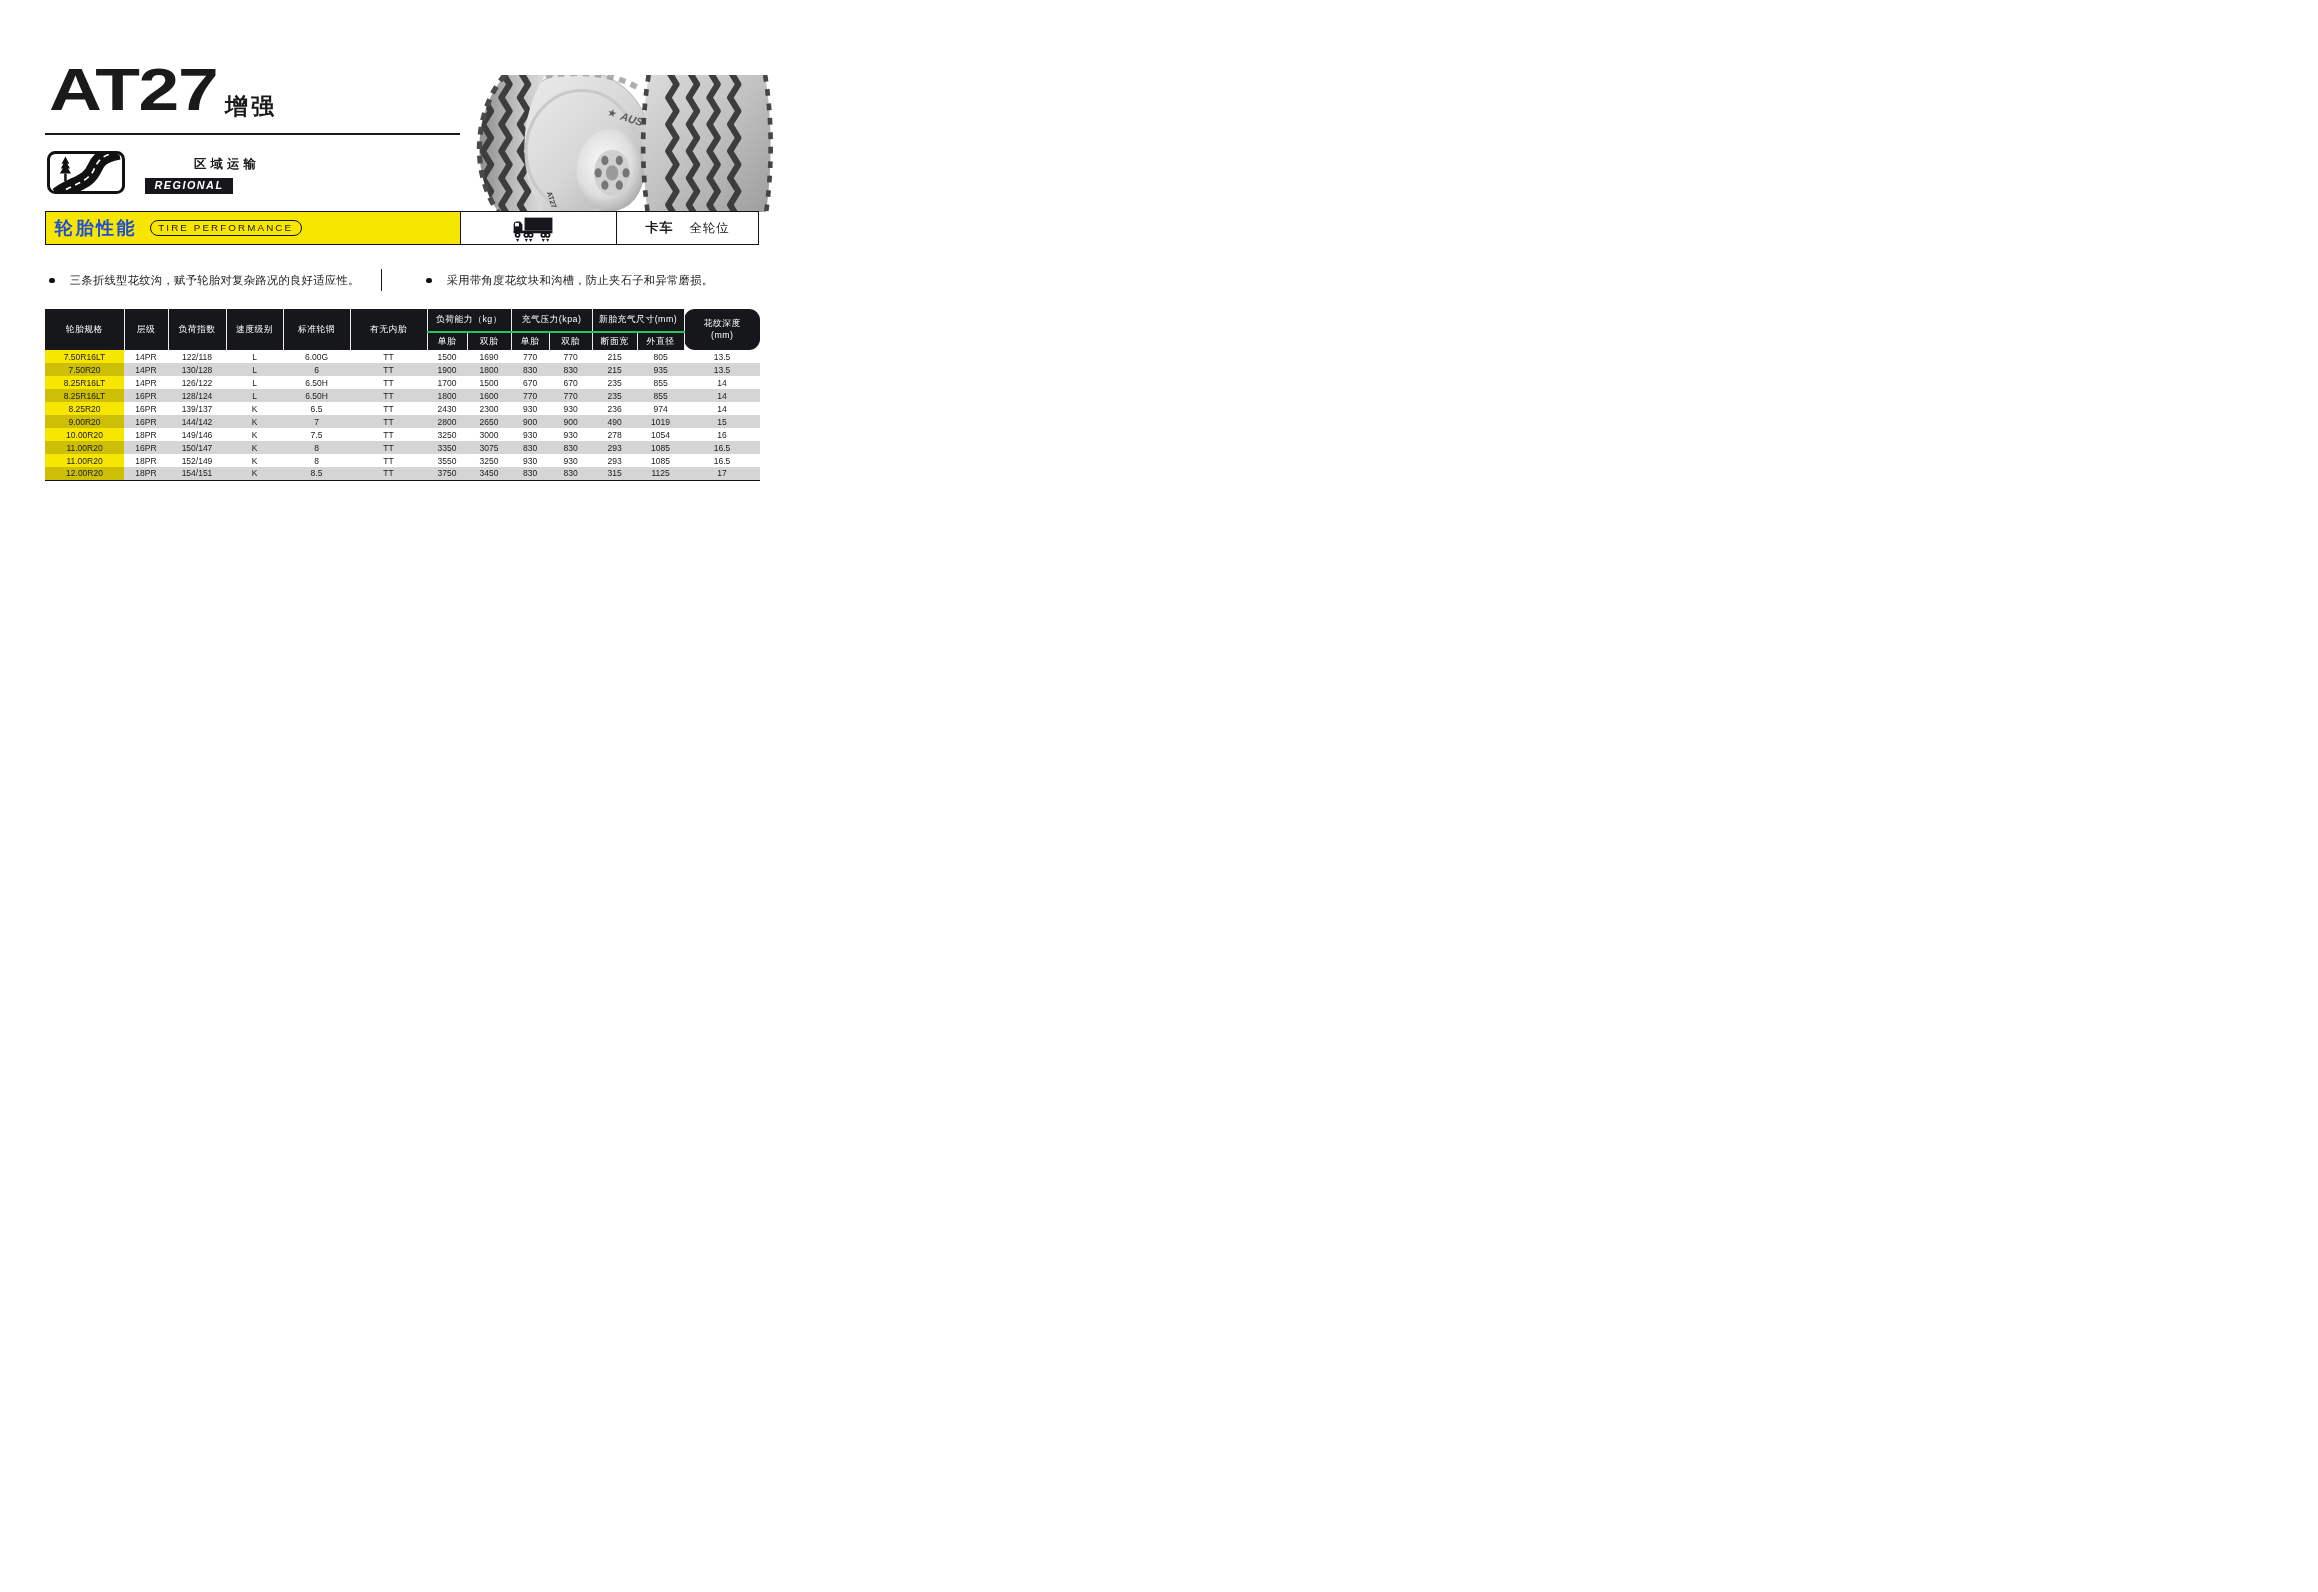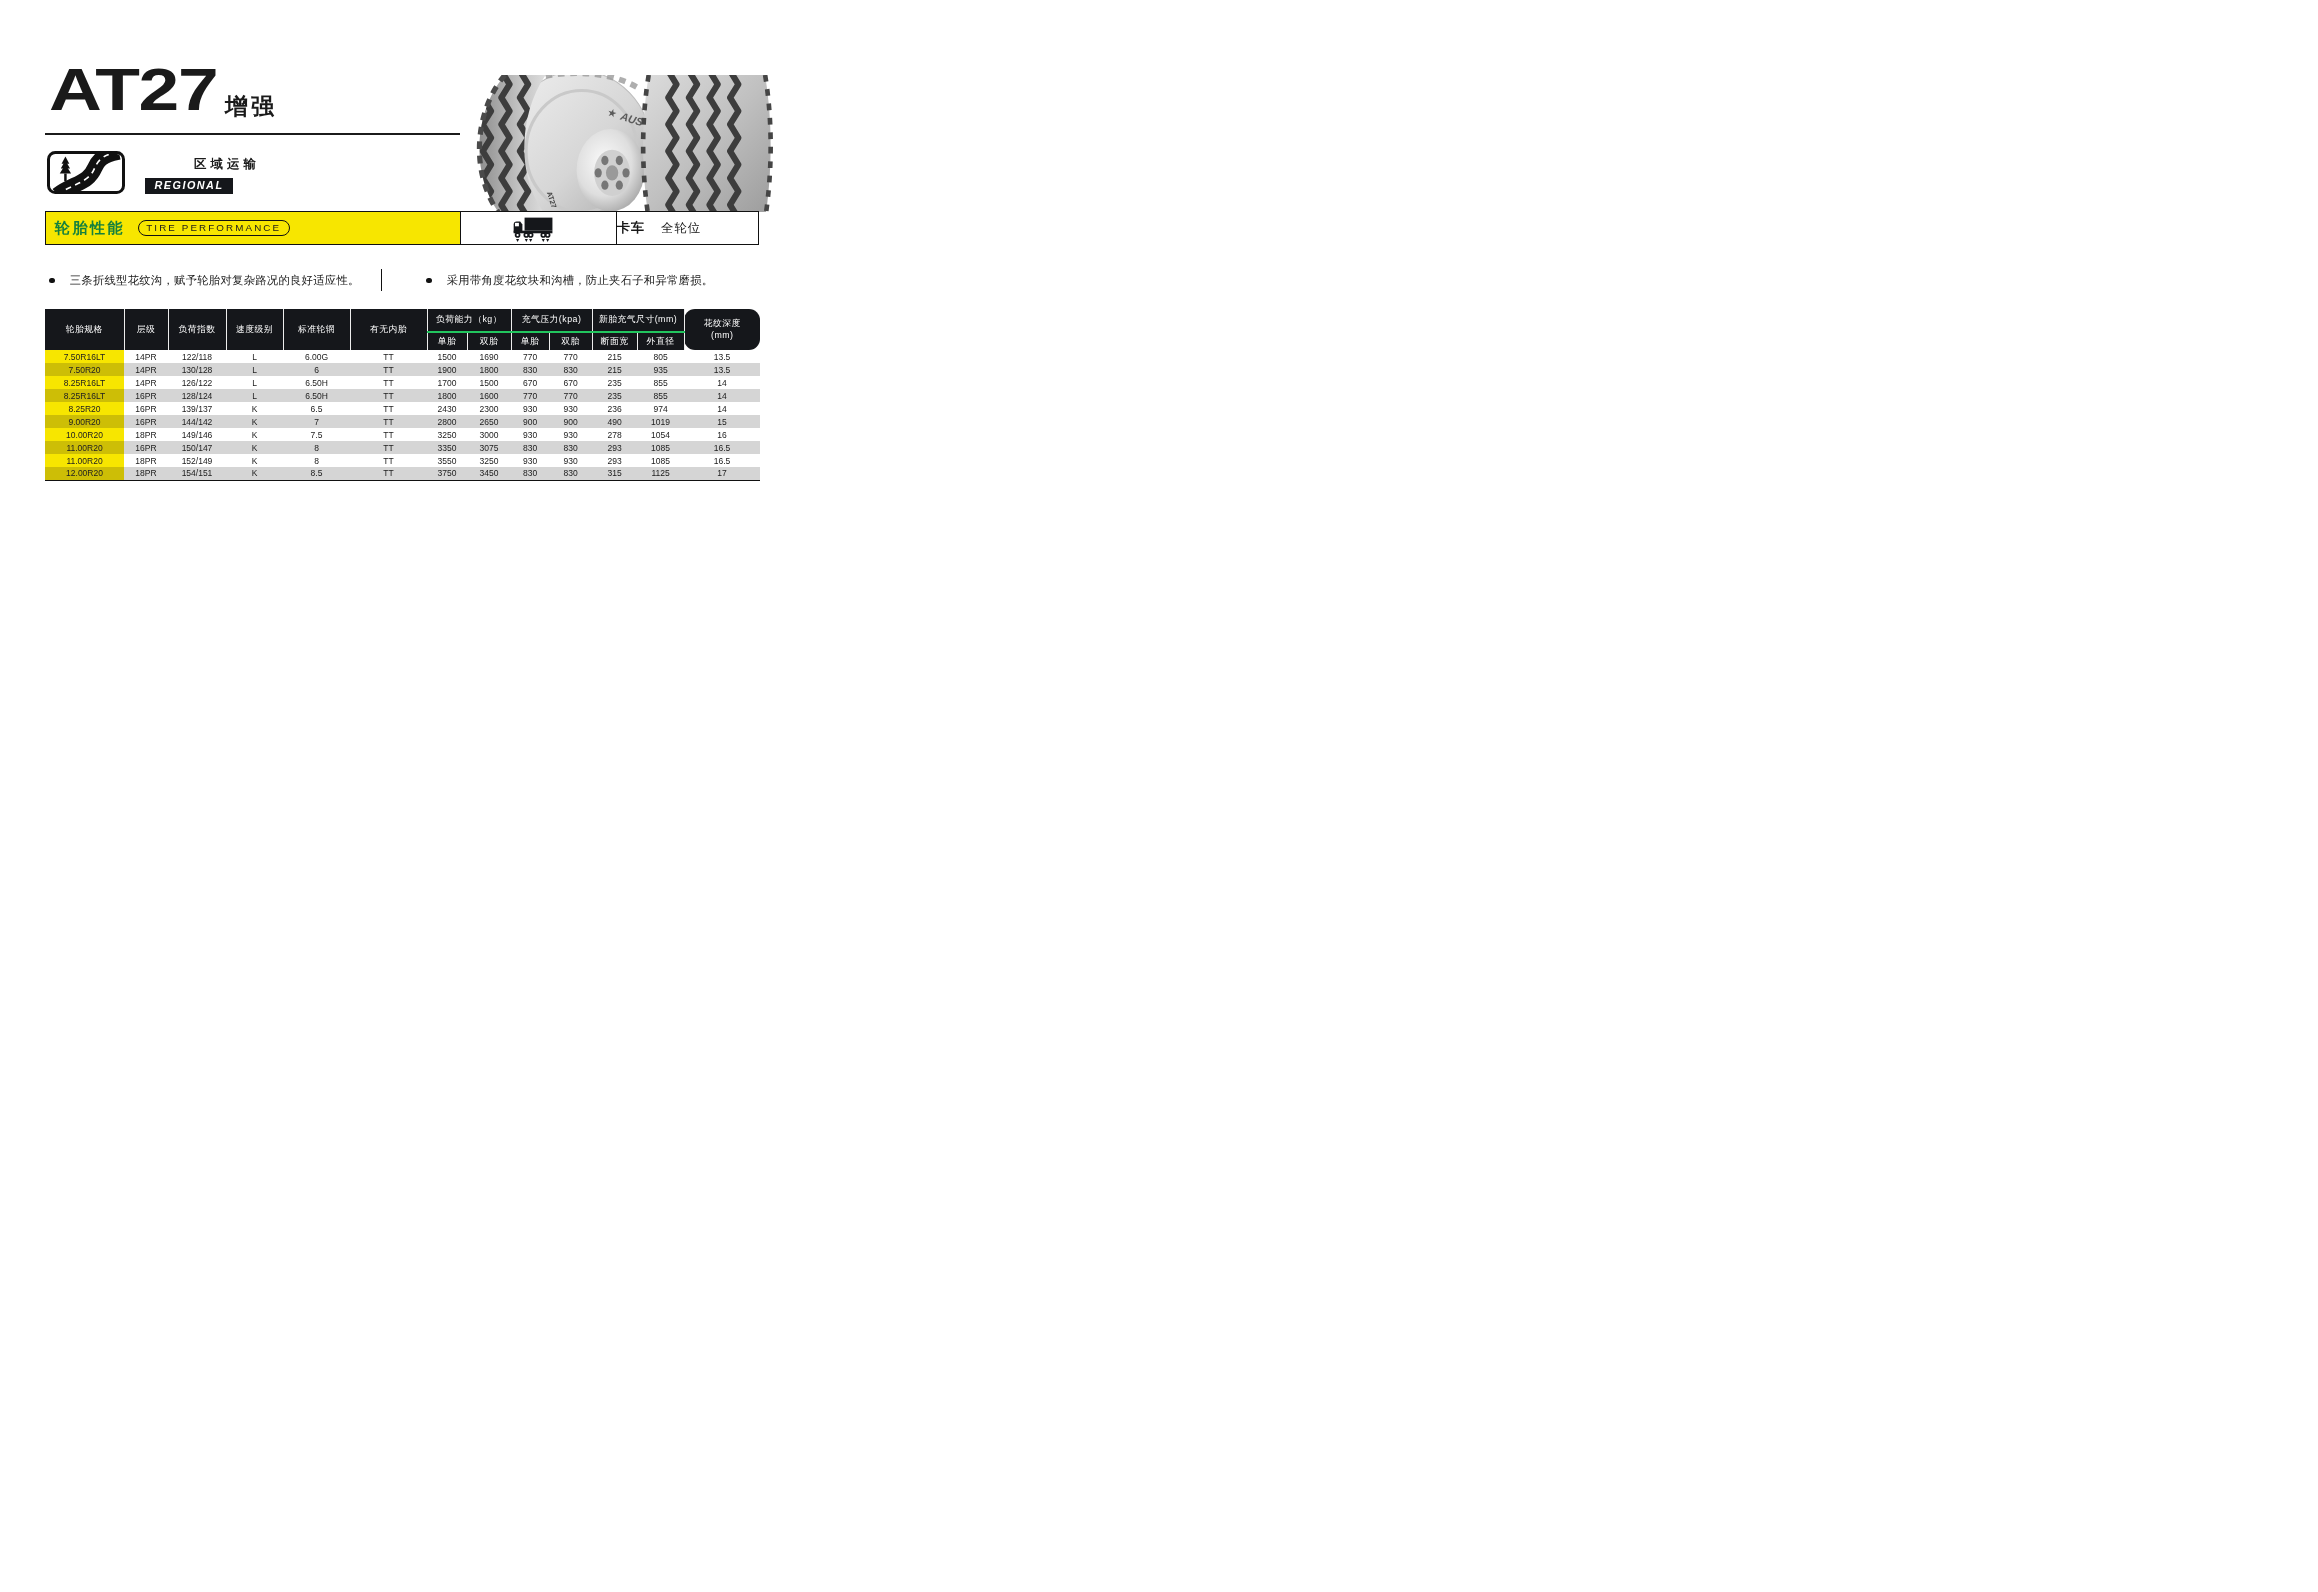--- a/index.html
+++ b/index.html
@@ -32,26 +32,26 @@
 
   
   .tires{position:absolute;left:456px;top:75px;width:322px;height:137px;z-index:1;}
   .tires svg{display:block;width:100%;height:100%;}
 
   
   .band{position:absolute;left:45px;top:211px;width:714px;height:34px;border:1.5px solid #111;
     background:#fff;display:flex;z-index:2;}
   .band-left{width:415px;background:var(--yellow);border-right:1.5px solid #111;
     display:flex;align-items:center;padding-left:8.8px;}
-  .band-cn{font-size:15px;font-weight:700;letter-spacing:2.6px;color:#15803d;white-space:nowrap;}
+  .band-cn{font-size:18px;font-weight:700;letter-spacing:2.6px;color:#1d4ed8;white-space:nowrap;}
   .band-en-box{margin-left:12.4px;border:1px solid #111;border-radius:8px;padding:1px 7.7px 2.1px 7.7px;
     font-size:9.8px;font-weight:500;letter-spacing:2.1px;color:#1b1b1b;white-space:nowrap;}
   .band-mid{width:155px;display:flex;align-items:center;justify-content:center;}
   .band-mid svg{width:61px;height:27px;}
-  .band-right{flex:1;border-left:1.5px solid #111;display:flex;align-items:center;justify-content:flex-start;gap:16px;}
+  .band-right{flex:1;border-left:1.5px solid #111;display:flex;align-items:center;justify-content:center;gap:16px;}
   .app-bold{font-size:13px;font-weight:900;letter-spacing:1px;}
   .app-normal{font-size:12.4px;font-weight:500;letter-spacing:1px;}
 
   
   .feature{position:absolute;display:flex;align-items:flex-start;gap:15px;}
   .feature .dot{width:5.7px;height:5.7px;border-radius:50%;background:#111;margin-top:4.6px;flex:none;}
   .feature .txt{font-size:11.3px;font-weight:500;letter-spacing:0.3px;white-space:nowrap;}
   .feature-1{left:49px;top:273px;}
   .feature-2{left:426px;top:273px;}
   .feature-divider{position:absolute;left:381px;top:269px;width:1px;height:21.6px;background:#111;}

